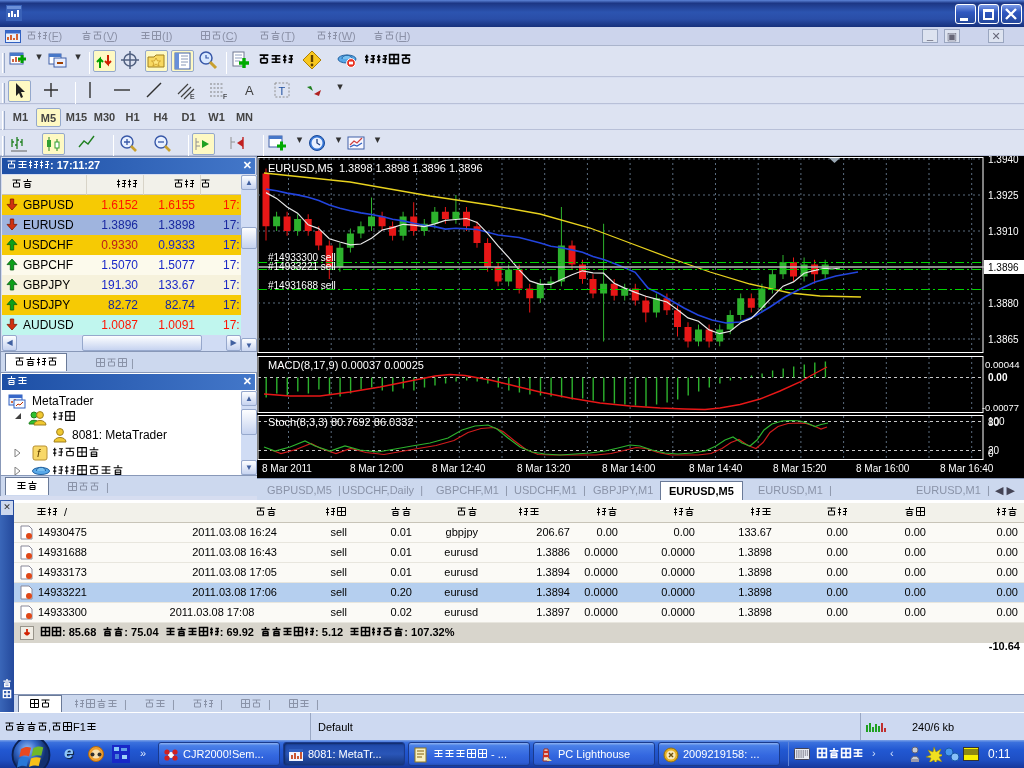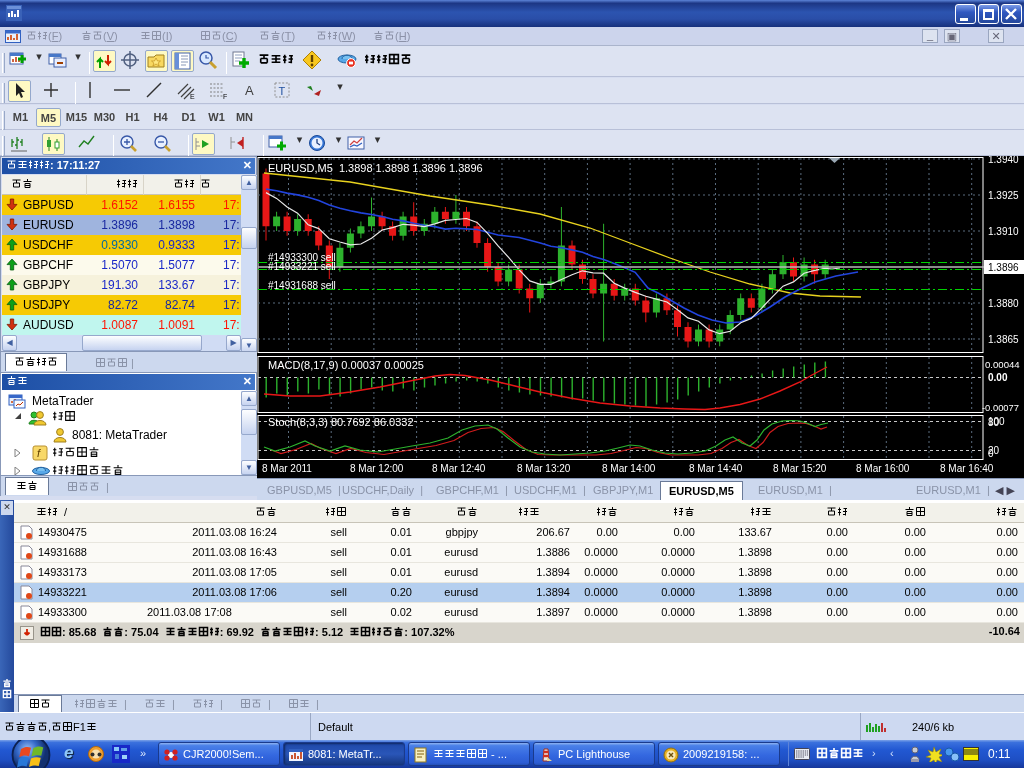--- a/index.html
+++ b/index.html
@@ -250,21 +250,21 @@
       <span class="abs" style="left:21px;top:3px;color:#000">EURUSD</span>
       <span class="abs" style="left:80px;top:3px;width:56px;text-align:right;color:#1828a0">1.3896</span>
       <span class="abs" style="left:137px;top:3px;width:56px;text-align:right;color:#1828a0">1.3898</span>
       <span class="abs" style="left:221px;top:3px;color:#1828a0">17:</span>
     </div>
     <div class="abs" style="left:1px;top:78px;width:239px;height:20px;background:#f6ca04;font-size:12px">
       <svg class="abs" style="left:3px;top:2px" width="14" height="15" viewBox="0 0 14 15">
         <path d="M5.3,13h3.4V7.6H12L7,2 2,7.6h3.3z" fill="#0ca018" stroke="#076010" stroke-width="0.8"></path>
       </svg>
       <span class="abs" style="left:21px;top:3px;color:#000">USDCHF</span>
-      <span class="abs" style="left:80px;top:3px;width:56px;text-align:right;color:#0369a1">0.9330</span>
+      <span class="abs" style="left:80px;top:3px;width:56px;text-align:right;color:#b91c1c">0.9330</span>
       <span class="abs" style="left:137px;top:3px;width:56px;text-align:right;color:#1a28c8">0.9333</span>
       <span class="abs" style="left:221px;top:3px;color:#1a28c8">17:</span>
     </div>
     <div class="abs" style="left:1px;top:98px;width:239px;height:20px;background:#fcfaec;font-size:12px">
       <svg class="abs" style="left:3px;top:2px" width="14" height="15" viewBox="0 0 14 15">
         <path d="M5.3,13h3.4V7.6H12L7,2 2,7.6h3.3z" fill="#0ca018" stroke="#076010" stroke-width="0.8"></path>
       </svg>
       <span class="abs" style="left:21px;top:3px;color:#000">GBPCHF</span>
       <span class="abs" style="left:80px;top:3px;width:56px;text-align:right;color:#1a28c8">1.5070</span>
       <span class="abs" style="left:137px;top:3px;width:56px;text-align:right;color:#1a28c8">1.5077</span>
@@ -646,21 +646,21 @@
       <span class="abs" style="left:704px;top:3px;width:130px;text-align:right">0.00</span>
       <span class="abs" style="left:782px;top:3px;width:130px;text-align:right">0.00</span>
       <span class="abs" style="left:874px;top:3px;width:130px;text-align:right">0.00</span>
     </div>
     <div class="abs" style="left:14px;top:103px;width:1010px;height:20px;background:#fbfaf6;border-bottom:1px solid #e8e6de;color:#000">
       <svg class="abs" style="left:6px;top:2px" width="13" height="15" viewBox="0 0 13 15">
         <path d="M1,1h8l3,3v10H1z" fill="#fff" stroke="#889"></path>
         <circle cx="9" cy="11" r="3" fill="#e04818"></circle>
       </svg>
       <span class="abs" style="left:24px;top:3px">14933300</span>
-      <span class="abs" style="left:133px;top:3px;width:130px;text-align:left">2011.03.08 17:08</span>
+      <span class="abs" style="left:133px;top:3px;width:130px;text-align:center">2011.03.08 17:08</span>
       <span class="abs" style="left:203px;top:3px;width:130px;text-align:right">sell</span>
       <span class="abs" style="left:268px;top:3px;width:130px;text-align:right">0.02</span>
       <span class="abs" style="left:334px;top:3px;width:130px;text-align:right">eurusd</span>
       <span class="abs" style="left:426px;top:3px;width:130px;text-align:right">1.3897</span>
       <span class="abs" style="left:474px;top:3px;width:130px;text-align:right">0.0000</span>
       <span class="abs" style="left:551px;top:3px;width:130px;text-align:right">0.0000</span>
       <span class="abs" style="left:628px;top:3px;width:130px;text-align:right">1.3898</span>
       <span class="abs" style="left:704px;top:3px;width:130px;text-align:right">0.00</span>
       <span class="abs" style="left:782px;top:3px;width:130px;text-align:right">0.00</span>
       <span class="abs" style="left:874px;top:3px;width:130px;text-align:right">0.00</span>
@@ -702,21 +702,21 @@
           <use href="#h1"></use>
         </svg><svg class="g" viewBox="0 0 11 11">
           <use href="#h2"></use>
         </svg><svg class="g" viewBox="0 0 11 11">
           <use href="#h3"></use>
         </svg><svg class="g" viewBox="0 0 11 11">
           <use href="#h4"></use>
         </svg><svg class="g" viewBox="0 0 11 11">
           <use href="#h5"></use>
         </svg>: 107.32%</span>
-      <span class="abs" style="left:876px;top:2px;width:130px;text-align:right">-10.64</span>
+      <span class="abs" style="left:876px;top:17px;width:130px;text-align:right">-10.64</span>
     </div>
     <div class="abs tabbar" style="left:14px;top:194px;width:1010px;height:18px">
       <span class="tab-act abs" style="left:4px;top:0px;padding:2px 10px 3px 10px"><svg class="g" viewBox="0 0 11 11">
           <use href="#h2"></use>
         </svg><svg class="g" viewBox="0 0 11 11">
           <use href="#h4"></use>
         </svg></span>
       <span class="tab-in abs" style="left:52px;top:2px;padding:1px 8px"><svg class="g" viewBox="0 0 11 11">
           <use href="#h3"></use>
         </svg><svg class="g" viewBox="0 0 11 11">

